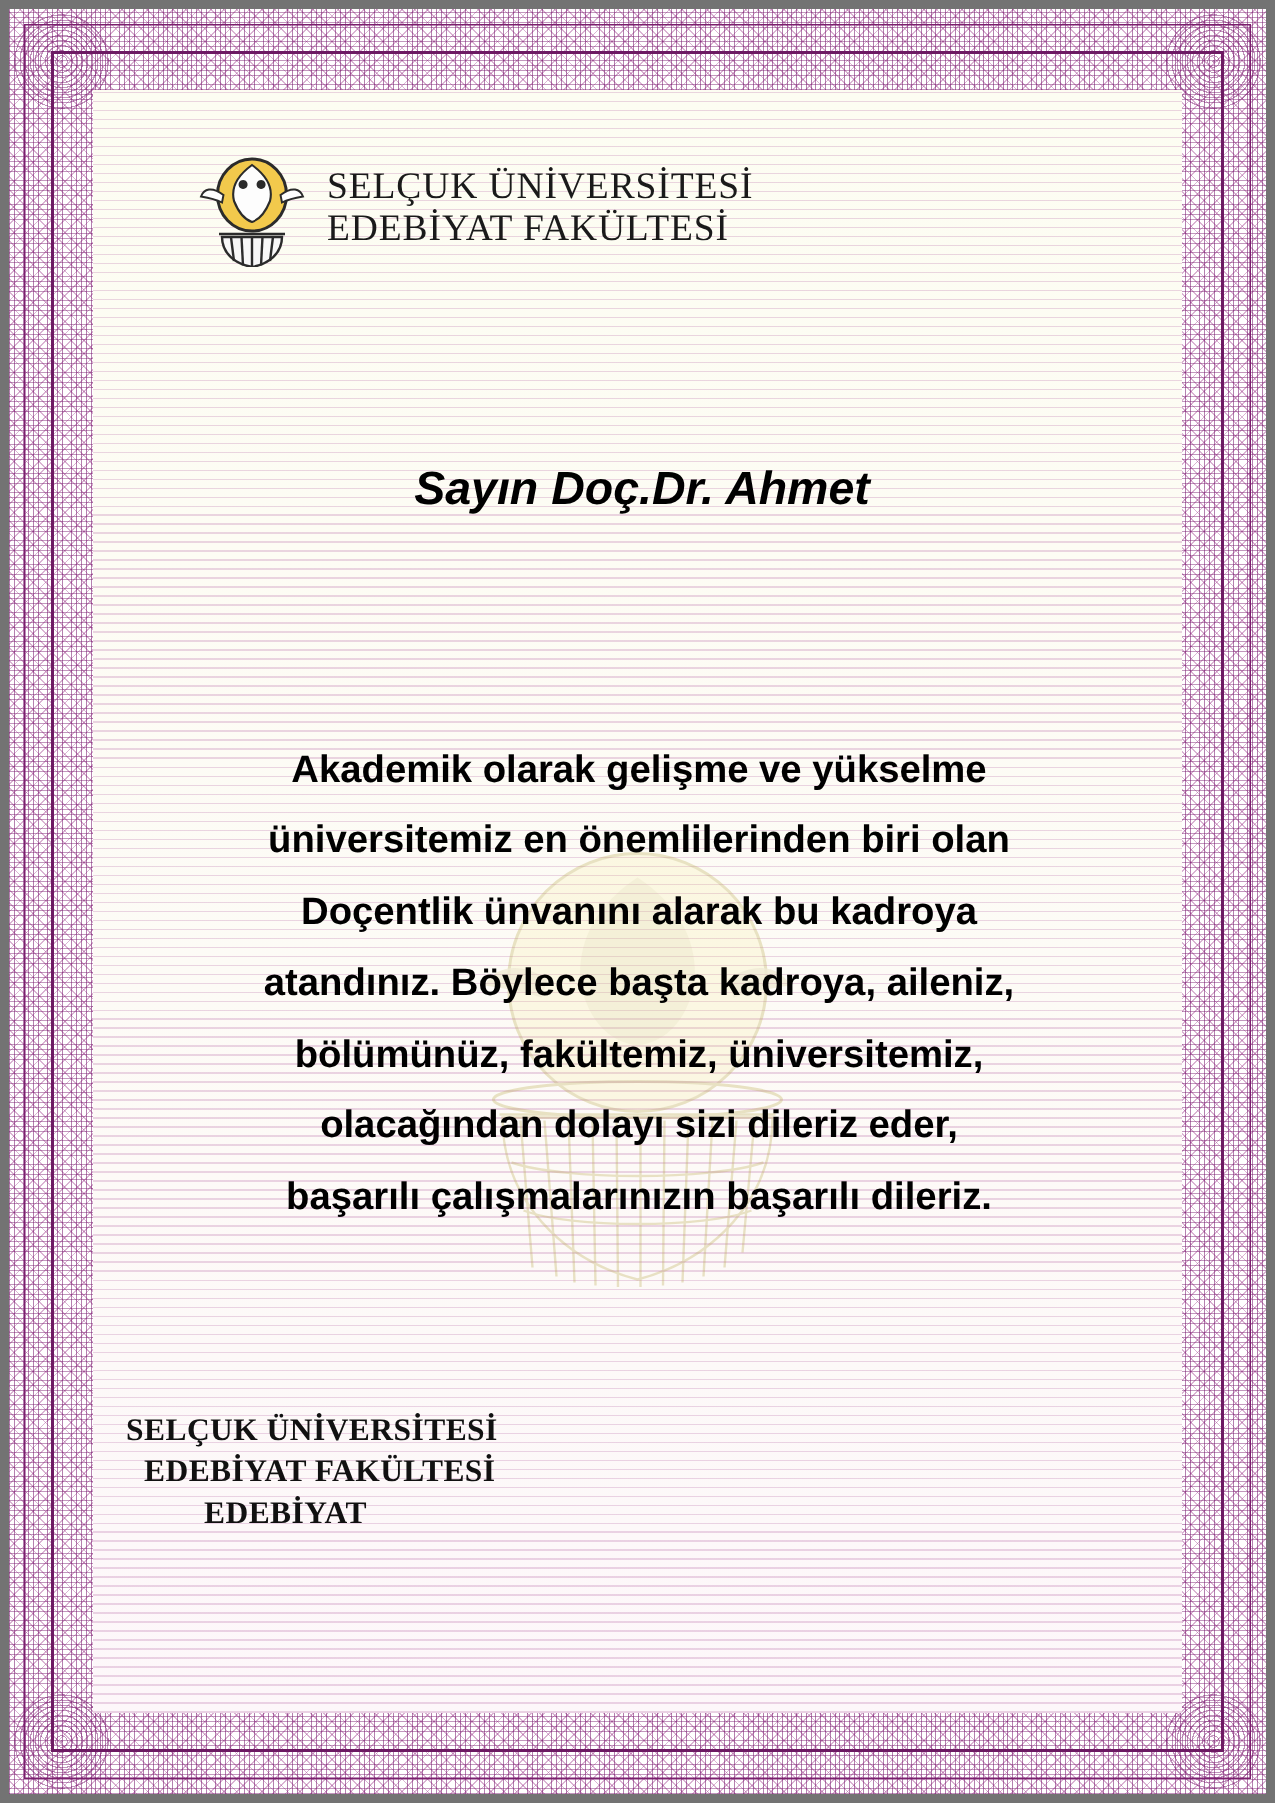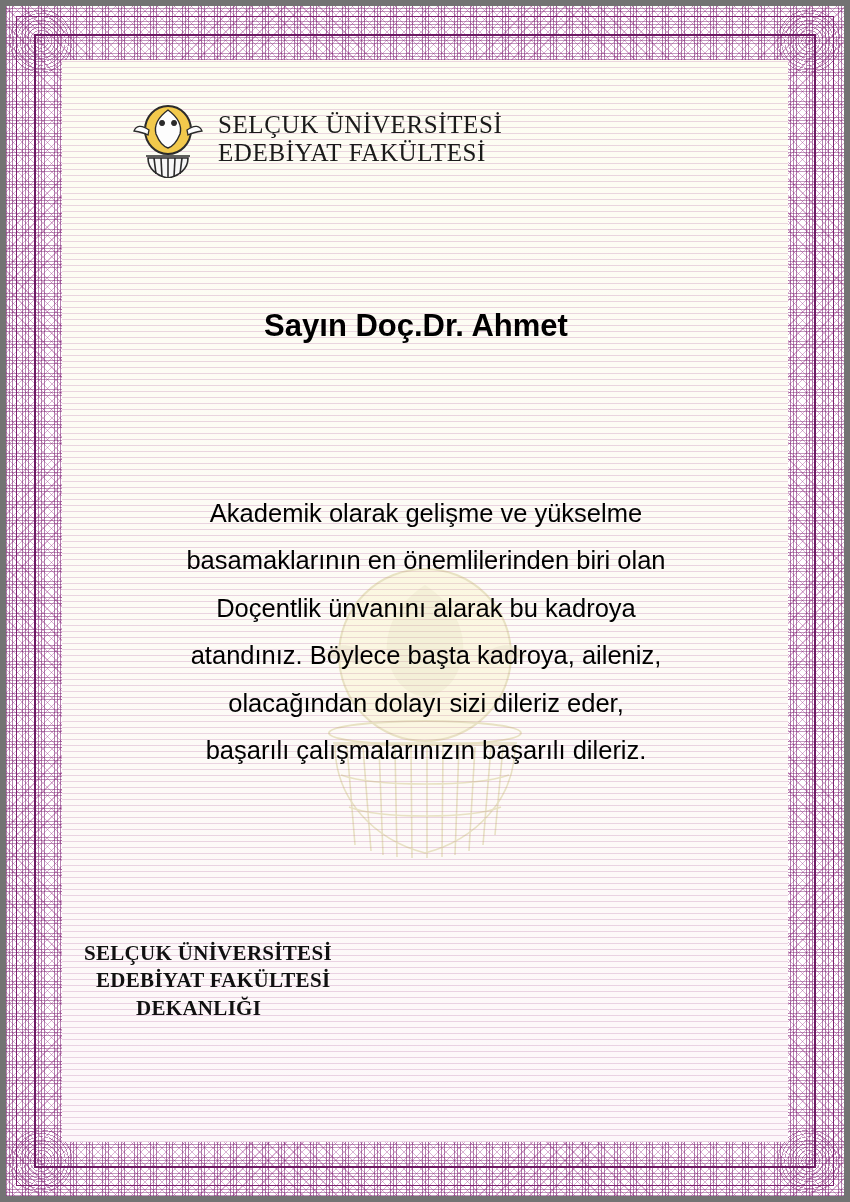--- a/index.html
+++ b/index.html
@@ -115,39 +115,40 @@
   }
   .uni-line2 {
     font-size: 25px;
     letter-spacing: 0.6px;
     font-weight: 400;
   }
 
   
   .recipient {
     position: absolute;
-    left: 104px;
+    left: 116px;
     top: 245px;
     width: 500px;
     text-align: center;
     font-size: 31px;
     font-weight: bold;
+    font-style: italic;
     color: #000;
     line-height: 1.34;
   }
 
   
   .body-text {
     position: absolute;
     left: 40px;
     top: 430px;
     width: 648px;
     text-align: center;
     font-size: 25.5px;
-    font-weight: normal;
+    font-weight: bold;
     color: #000;
     line-height: 1.86;
   }
   .body-text div { white-space: pre; }
 
   
   .signature {
     position: absolute;
     left: 22px;
     top: 880px;
@@ -224,27 +225,28 @@
         <div class="uni-line2">EDEBİYAT FAKÜLTESİ</div>
       </div>
     </div>
 
     <div class="recipient">
       <div>Sayın Doç.Dr. Ahmet</div>
     </div>
 
     <div class="body-text">
       <div>Akademik olarak gelişme ve yükselme</div>
-      <div>basamaklarının en önemlilerinden biri olan</div>
+      <div>üniversitemiz en önemlilerinden biri olan</div>
       <div>Doçentlik ünvanını alarak bu kadroya</div>
       <div>atandınız. Böylece başta kadroya, aileniz,</div>
+      <div>bölümünüz, fakültemiz, üniversitemiz,</div>
       <div>olacağından dolayı sizi dileriz eder,</div>
       <div>başarılı çalışmalarınızın başarılı dileriz.</div>
     </div>
 
     <div class="signature">
       <div class="l1">SELÇUK ÜNİVERSİTESİ</div>
       <div class="l2">EDEBİYAT FAKÜLTESİ</div>
-      <div class="l3">DEKANLIĞI</div>
+      <div class="l3">EDEBİYAT</div>
     </div>
 
   </div>
 </div>
 
 </body></html>

